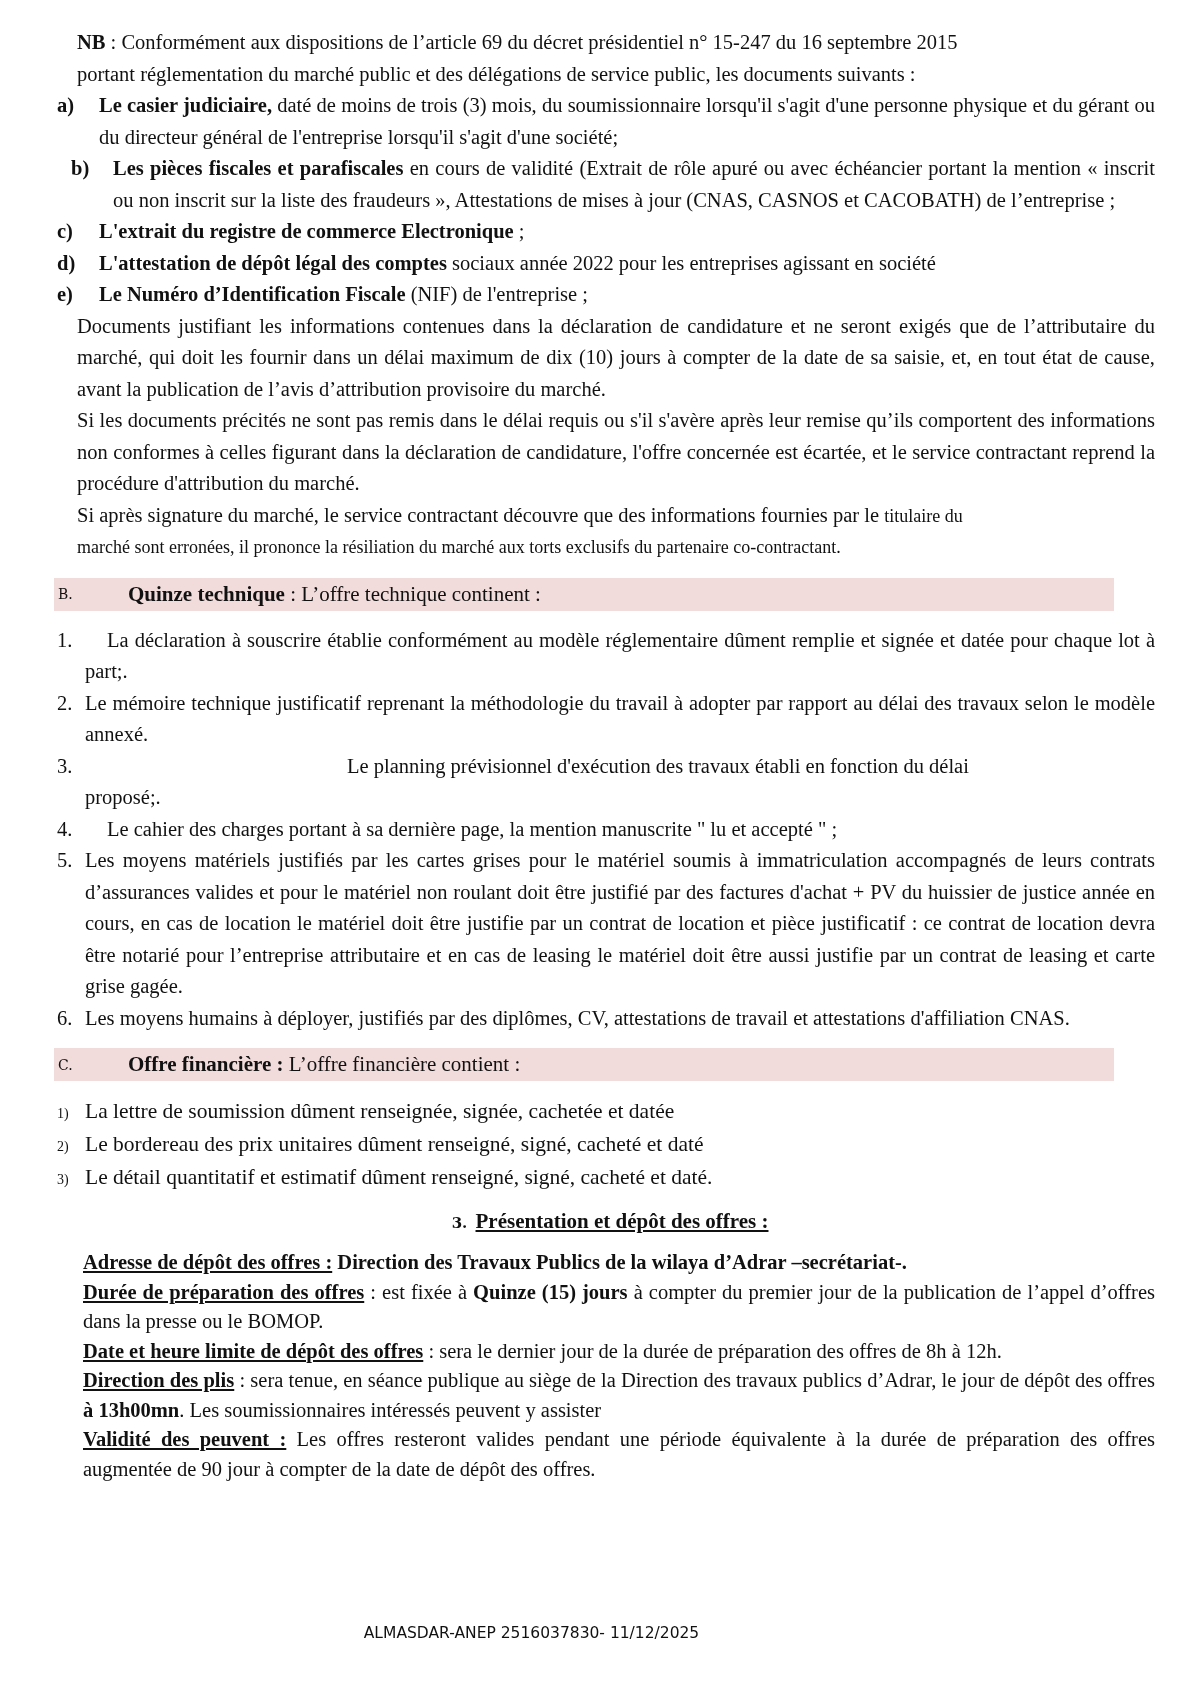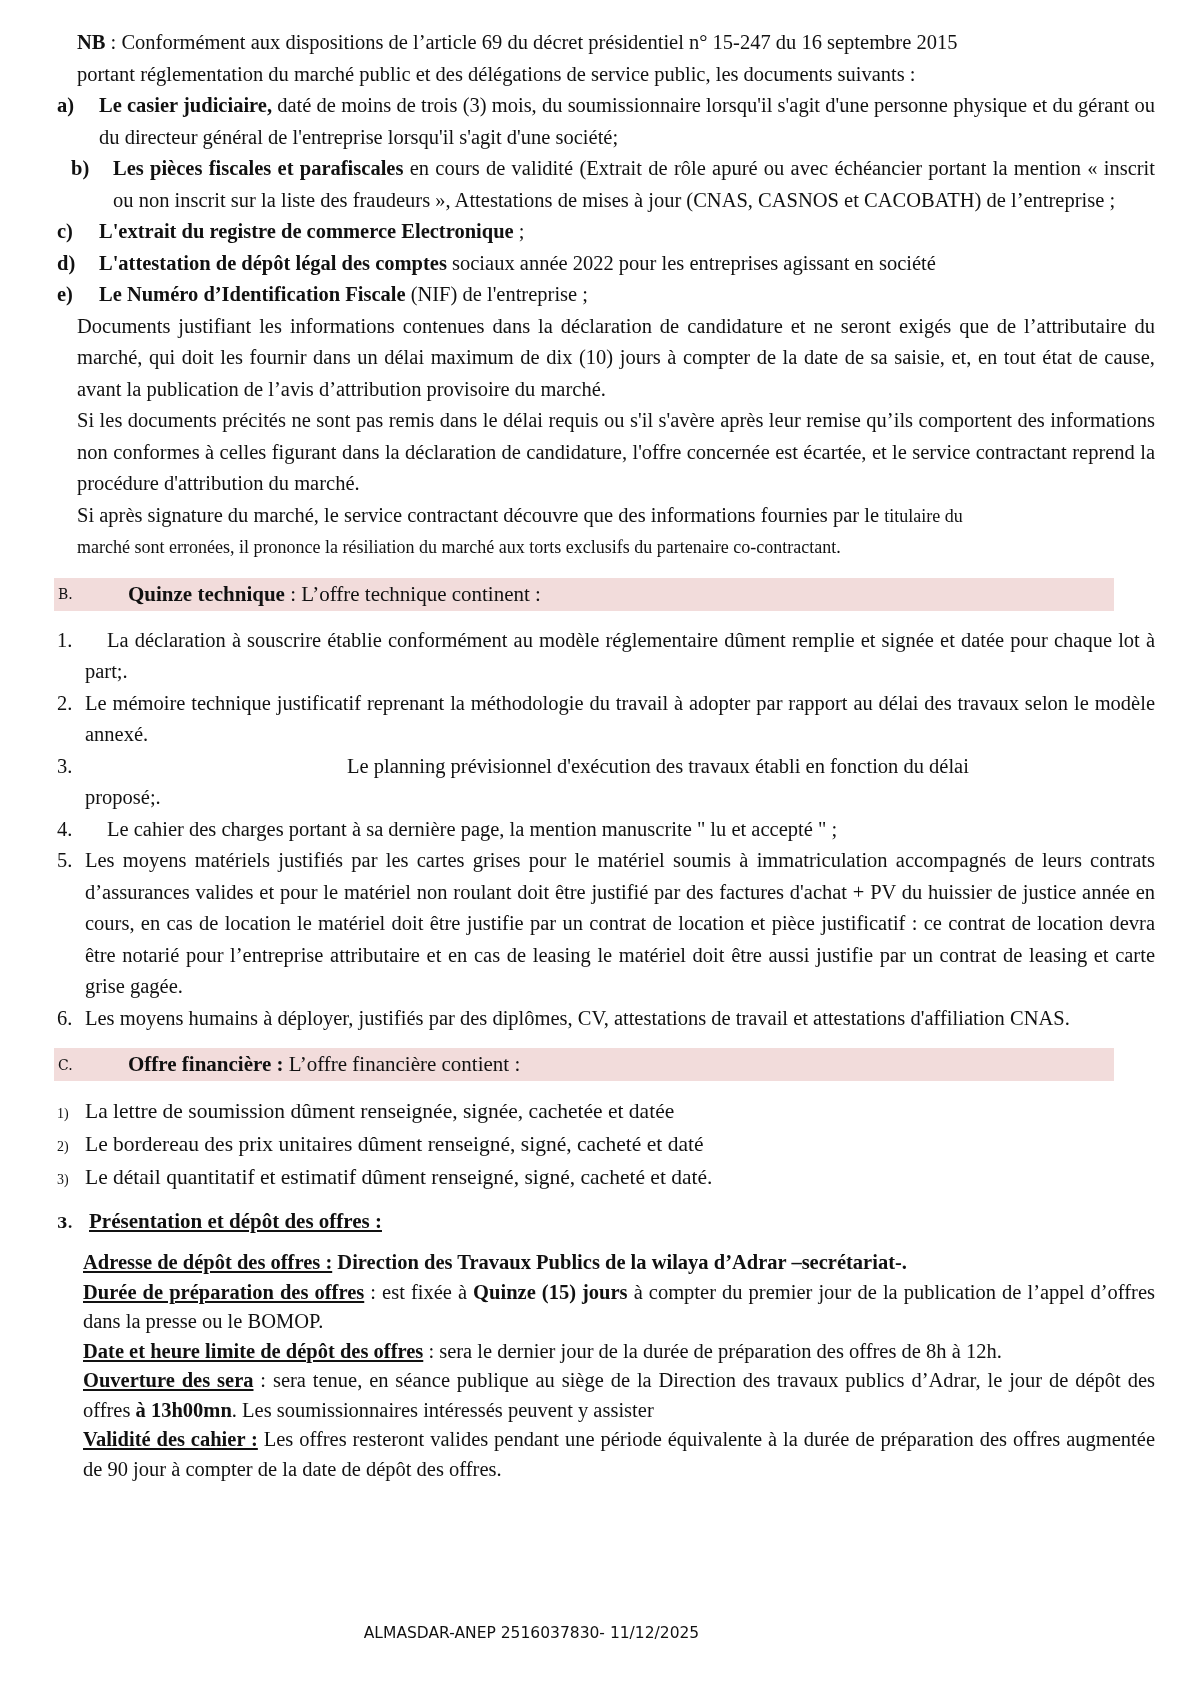--- a/index.html
+++ b/index.html
@@ -13,21 +13,21 @@
   .itm.bb { padding-left:56px; }
   .itm.bb .mk { left:14px; }
   .band { background:#f2dcdb; height:33px; margin:14px 0 14px -3px; width:1060px;
           display:flex; align-items:center; }
   .band .let { width:70px; padding-left:4px; font-size:14px; font-family:"DejaVu Serif", serif; }
   .band .bt { font-size:21px; }
   .nl { position:relative; padding-left:28px; line-height:31.5px; text-align:justify; }
   .nl .mk { position:absolute; left:0; top:0; }
   .fl { position:relative; padding-left:28px; line-height:33px; font-size:21.5px; }
   .fl .mk { position:absolute; left:0; top:2px; font-size:14px; }
-  .sec3 { margin-top:10px; font-size:21px; line-height:34px; }
+  .sec3 { margin-top:10px; font-size:21px; line-height:34px;text-align:center; }
   .sec3 .num { display:inline-block; width:32px; font-size:15px; font-weight:bold; font-family:"DejaVu Serif", serif; }
   .sec3 .tt { font-weight:bold; text-decoration:underline; }
   .dep { padding-left:26px; line-height:29.5px; text-align:justify; margin-top:8px; }
   .u { text-decoration:underline; font-weight:bold; }
   .footer { position:absolute; top:1624px; left:0; width:1063px; text-align:center;
             font-family:"DejaVu Sans", sans-serif; font-size:15.5px; color:#111; }
   .spacer3 { display:inline-block; width:262px; }
   .sm { font-size:18px; }
 </style>
 </head>
@@ -125,21 +125,21 @@
     <div>
       <span class="u">Adresse de dépôt des offres :</span><span class="b"> Direction des Travaux Publics de la wilaya d’Adrar –secrétariat-.</span>
     </div>
     <div>
       <span class="u">Durée de préparation des offres</span><span> : est fixée à  </span><span class="b">Quinze (15) jours</span><span> à compter du premier jour de la publication de l’appel d’offres dans la presse ou le BOMOP.</span>
     </div>
     <div>
       <span class="u">Date et heure limite de dépôt des offres</span><span> : sera le dernier jour de la durée de préparation des offres de 8h à 12h.</span>
     </div>
     <div>
-      <span class="u">Ouverture des sera</span><span> : sera tenue, en séance publique au siège de la Direction des travaux publics d’Adrar, le jour de dépôt des offres </span><span class="b">à 13h00mn</span><span>. Les soumissionnaires intéressés peuvent y assister</span>
+      <span class="u">Direction des plis</span><span> : sera tenue, en séance publique au siège de la Direction des travaux publics d’Adrar, le jour de dépôt des offres </span><span class="b">à 13h00mn</span><span>. Les soumissionnaires intéressés peuvent y assister</span>
     </div>
     <div>
-      <span class="u">Validité des cahier :</span><span> Les offres resteront valides pendant une période équivalente à la durée de préparation des offres augmentée de 90 jour  à compter de la date de dépôt des offres.</span>
+      <span class="u">Validité des peuvent :</span><span> Les offres resteront valides pendant une période équivalente à la durée de préparation des offres augmentée de 90 jour  à compter de la date de dépôt des offres.</span>
     </div>
   </div>
 </div>
 
 <div class="footer">ALMASDAR-ANEP 2516037830- 11/12/2025</div>
 
 </body></html>

